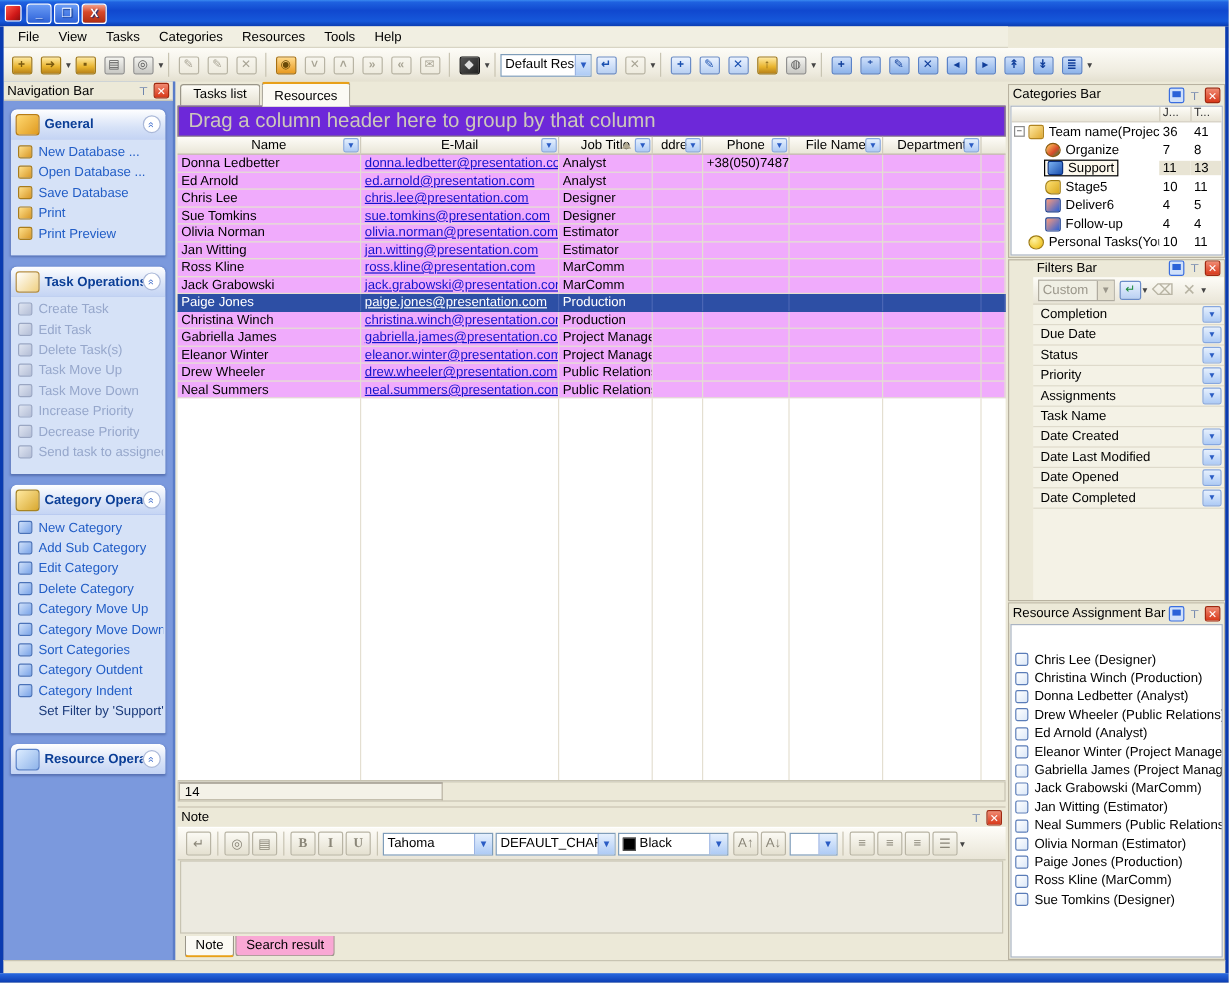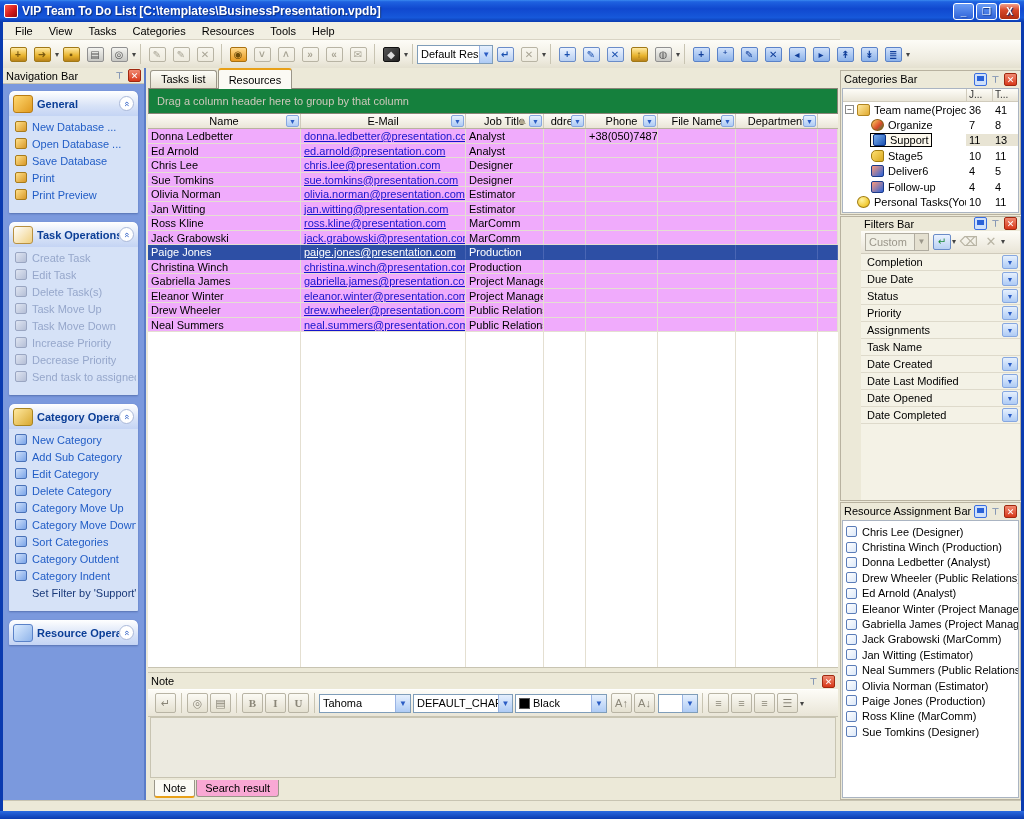--- a/index.html
+++ b/index.html
@@ -78,22 +78,22 @@
   .nav-item.disabled .nav-ico { background:linear-gradient(135deg,#dfe5f2,#b4bed6); border:1px solid #9aa6c2; }
   .nav-item.noicon .nav-ico { visibility:hidden; }
   .nav-item.noicon .nav-lbl { color:#1a3a7a; }
 
   
   .center { position:absolute; left:148px; top:68px; width:690px; height:732px; display:flex; flex-direction:column; }
   .tabs-row { height:20px; display:flex; align-items:flex-end; padding-left:2px; gap:1px; }
   .tab { padding:2px 10px 3px; border:1px solid #9a9689; border-bottom:none; border-radius:3px 3px 0 0;
     background:linear-gradient(180deg,#fdfcf7,#e4e0d0); font-size:11px; }
   .tab.active { background:#fbfaf4; padding-top:4px; border-top:2px solid #e8a018; position:relative; top:1px; }
-  .groupbar { height:26px; background:#15803d; border:1px solid #8a8478; display:flex; align-items:center; padding-left:8px;
-    color:#cdc8bb; font-size:11px; }
+  .groupbar { height:26px; background:#6d28d9; border:1px solid #8a8478; display:flex; align-items:center; padding-left:8px;
+    color:#cdc8bb; font-size:17px; }
   .thead { height:15px; display:flex; background:linear-gradient(180deg,#fefdf8,#e9e5d7); border-bottom:1px solid #b8b2a0; }
   .th { display:flex; align-items:center; justify-content:center; border-right:1px solid #d0cbbc; position:relative; font-size:11px; }
   .th-lbl { overflow:hidden; white-space:nowrap; }
   .hdr-dd { position:absolute; right:1px; top:1px; width:13px; height:12px; background:linear-gradient(180deg,#e6f0fd,#aecbf5);
     border:1px solid #86a7e0; border-radius:2px; color:#2a5cc4; font-size:7px; line-height:11px; text-align:center; }
   .sort-asc { width:0; height:0; border-left:4px solid transparent; border-right:4px solid transparent;
     border-bottom:6px solid #b0a890; position:absolute; right:17px; top:4px; }
   .c-name{width:153px;} .c-email{width:165px;} .c-job{width:78px;} .c-addr{width:42px;}
   .c-phone{width:72px;} .c-file{width:78px;} .c-dept{width:82px;} .c-filler{flex:1; border-right:none;}
   .tbody { }
@@ -171,21 +171,20 @@
 
   .pos-cat { top:2px; height:145px; }
   .pos-filt { top:148px; height:285px;padding-left:20px; }
   .pos-res { top:434px; height:298px; }
 </style>
 </head>
 <body>
 
 <div class="titlebar">
   <div class="app-icon"></div>
-  <div class="title-text">VIP Team To Do List [C:\templates\BusinessPresentation.vpdb]</div>
   <div class="winbtns">
     <div class="winbtn">_</div>
     <div class="winbtn">❐</div>
     <div class="winbtn close">X</div>
   </div>
 </div>
 
 <div class="menubar">
 
 <span class="menu-item">File</span>
@@ -651,20 +650,23 @@
       </div>
     </div>
   <div class="grid-filler">
     <div class="vline" style="left:152px;"></div>
       <div class="vline" style="left:317px;"></div>
     <div class="vline" style="left:395px;"></div>
       <div class="vline" style="left:437px;"></div>
     <div class="vline" style="left:509px;"></div>
       <div class="vline" style="left:587px;"></div>
     <div class="vline" style="left:669px;"></div>
+  </div>
+  <div class="count-strip">
+    <div class="count-cell">14</div>
   </div>
   <div class="note-gap"></div>
   <div class="notepanel">
     <div class="note-title">
       <span class="t">Note</span>
       <span class="panel-btn pin-btn">⊤</span>
       <span class="panel-btn close-btn">✕</span>
     </div>
     <div class="note-toolbar">
       <div class="nbtn">↵</div>
@@ -854,21 +856,21 @@
     </div>
   </div>
 
   <div class="rpanel pos-res">
     <div class="rp-title">
       <span class="t">Resource Assignment Bar</span>
       <span class="panel-btn win-btn"></span>
       <span class="panel-btn pin-btn">⊤</span>
       <span class="panel-btn close-btn">✕</span>
     </div>
-    <div class="rp-body" style="padding-top:3px;">
+    <div class="rp-body" style="padding-top:21px;">
 
         <div class="res-row">
           <span class="cbox"></span>
           <span>Chris Lee (Designer)</span>
         </div>
 
         <div class="res-row">
           <span class="cbox"></span>
           <span>Christina Winch (Production)</span>
         </div>

